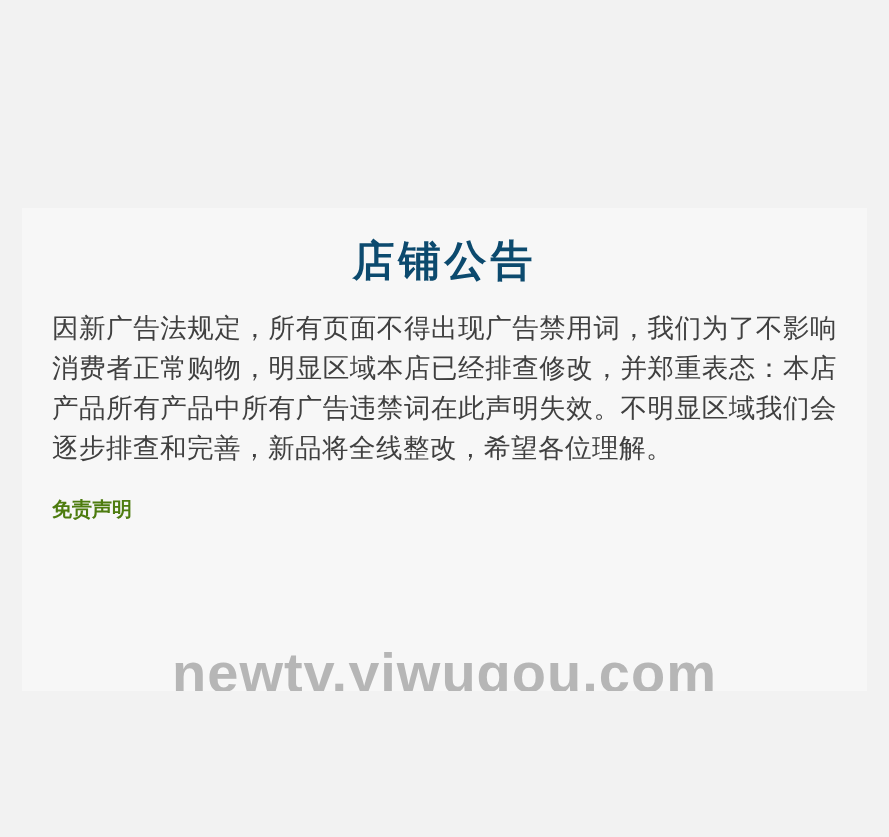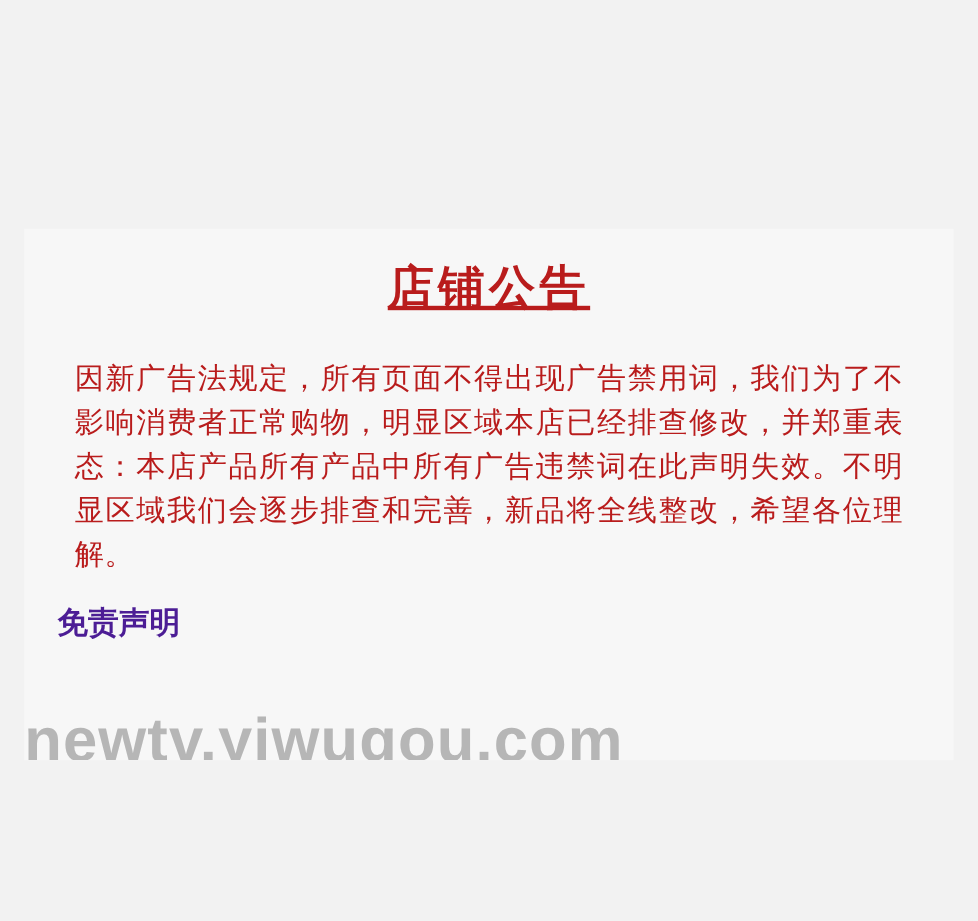--- a/index.html
+++ b/index.html
@@ -28,55 +28,54 @@
     background: #f7f7f7;
     overflow: hidden;
   }
   .notice-title {
     margin: 0;
     padding-top: 28px;
     text-align: center;
     font-size: 42px;
     font-weight: bold;
     letter-spacing: 4px;
-    color: #b91c1c;
+    color: #0c4a6e;
     font-family: "Liberation Sans", sans-serif;
     line-height: 1.2;
-    text-decoration: underline;
   }
   .notice-body {
     padding: 22px 30px 0 30px;
   }
   .para {
-    margin: 16px;
+    margin: 0;
     font-size: 26.5px;
     line-height: 40px;
-    color: #b91c1c;
+    color: #404040;
     letter-spacing: 0.5px;
     text-align: justify;
     font-family: "Liberation Sans", sans-serif;
   }
   .subheading {
     margin: 26px 0 2px 0;
-    font-size: 28px;
+    font-size: 20px;
     line-height: 34px;
     font-weight: bold;
-    color: #4c1d95;
-    font-family: Liberation Serif, serif;
+    color: #4d7c0f;
+    font-family: Liberation Mono, monospace;
   }
   .para.secondary {
     font-size: 25.5px;
     line-height: 38px;
   }
   .watermark {
     position: absolute;
     left: 0;
     right: 0;
     top: 432px;
-    text-align: left;
+    text-align: center;
     font-size: 56px;
     font-weight: bold;
     color: rgba(130, 130, 130, 0.55);
     letter-spacing: 1px;
     pointer-events: none;
     user-select: none;
     font-family: "Liberation Sans", sans-serif;
     white-space: nowrap;
   }
 </style>

